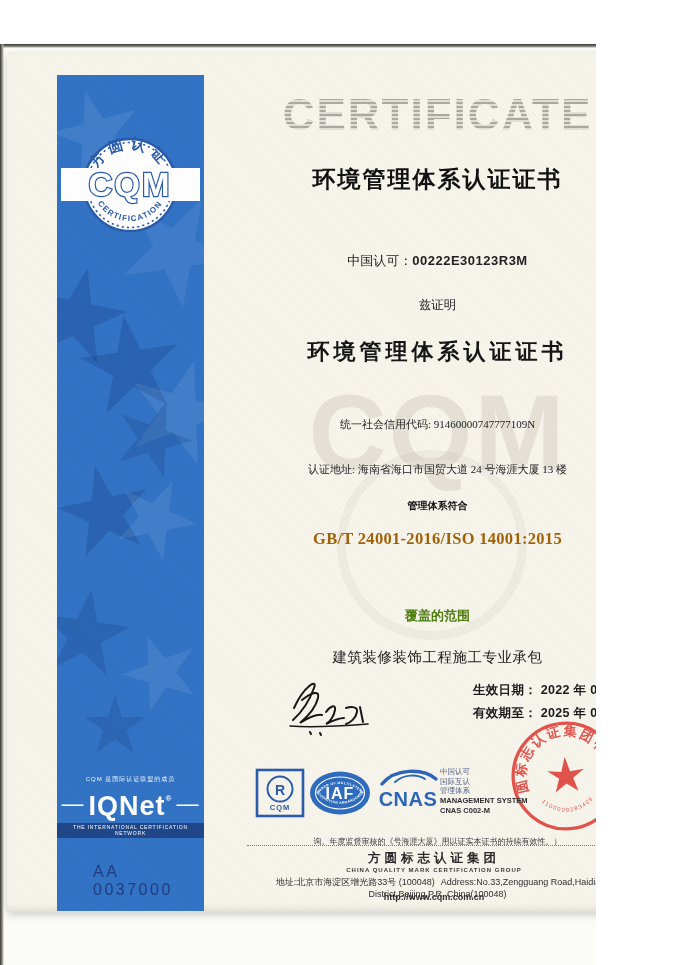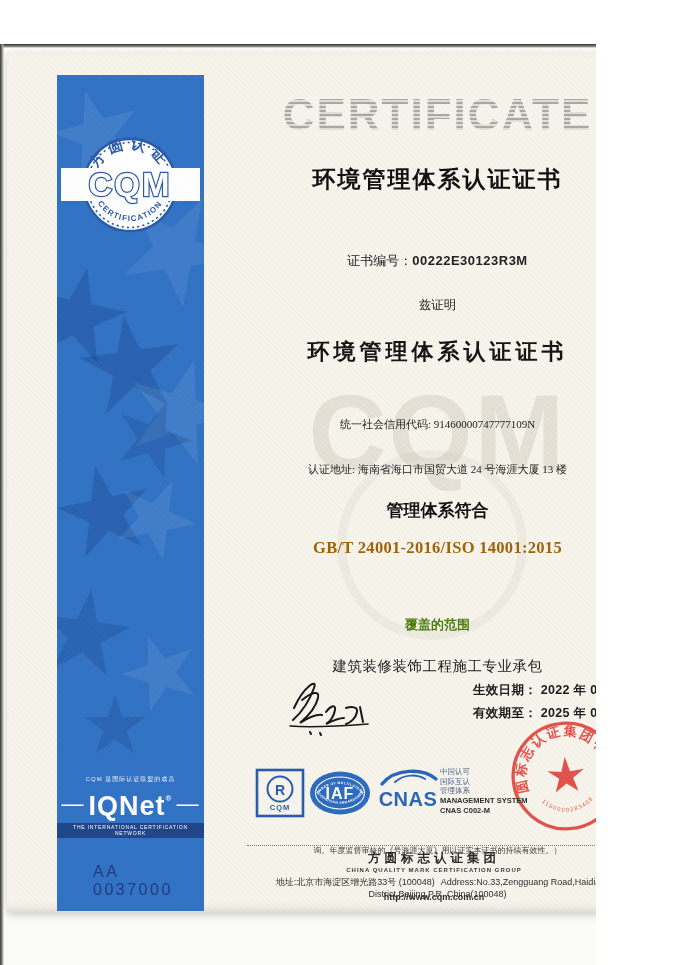--- a/index.html
+++ b/index.html
@@ -52,21 +52,21 @@
     background:repeating-linear-gradient(180deg, rgba(247,244,236,0) 0 2px, rgba(247,244,236,.72) 2px 4px); }
 
   .doc-title { top:112px; font-size:23px; font-weight:700; letter-spacing:2px; color:#111; }
   .cert-no { top:169px; font-size:13px; color:#222; }
   .cert-no b { font-family:"Liberation Sans", sans-serif; font-weight:600; letter-spacing:.5px; }
   .certify { top:196px; font-size:12.5px; color:#222; }
   .company { top:219px; font-size:22px; letter-spacing:4px; font-weight:600;
     font-family:"Liberation Serif", serif; color:#151515; }
   .info-line { font-size:11px; font-family:"Liberation Serif", serif; color:#222; }
   .info-1 { top:269px; } .info-2 { top:284px; } .info-3 { top:299px; }
-  .conform { top:321px; font-size:17px; font-weight:700; color:#111; }
+  .conform { top:321px; font-size:10px; font-weight:700; color:#111; }
   .standard { top:337px; font-size:16.5px; font-weight:700; font-family:"Liberation Serif", serif;
     color:#a16207; letter-spacing:.3px; }
   .scope-label { top:395px; font-size:13px; font-weight:700; color:#4d7c0f; }
   .scope { top:416px; font-size:14.5px; line-height:22px; letter-spacing:.5px;
     font-family:"Liberation Serif", serif; color:#1a1a1a; }
 
   .watermark { top:318px; font-size:108px; font-weight:800; letter-spacing:2px;
     color:rgba(168,159,139,.22); z-index:0; }
   .watermark-ring { position:absolute; left:330px; top:398px; width:190px; height:190px;
     border:9px solid rgba(168,159,139,.10); border-radius:50%; z-index:0; }
@@ -157,21 +157,21 @@
 
       <div class="abs watermark">CQM</div>
 
       <div class="abs cert-word-wrap">
         <div class="cert-word">CERTIFICATE</div>
         <div class="cert-stripes"></div>
       </div>
 
       <div class="abs doc-title layer">环境管理体系认证证书</div>
 
-      <div class="abs cert-no layer"><span>证书编号：</span><b>00222E30123R3M</b></div>
+      <div class="abs cert-no layer"><span>中国认可：</span><b>00222E30123R3M</b></div>
 
       <div class="abs certify layer">兹证明</div>
 
       <div class="abs company layer">环境管理体系认证证书</div>
 
       <div class="abs info-line info-1 layer">统一社会信用代码: 91460000747777109N</div>
       <div class="abs info-line info-3 layer">认证地址: 海南省海口市国贸大道 24 号海涯大厦 13 楼</div>
 
       <div class="abs conform layer">管理体系符合</div>
       <div class="abs standard layer">GB/T 24001-2016/ISO 14001:2015</div>

